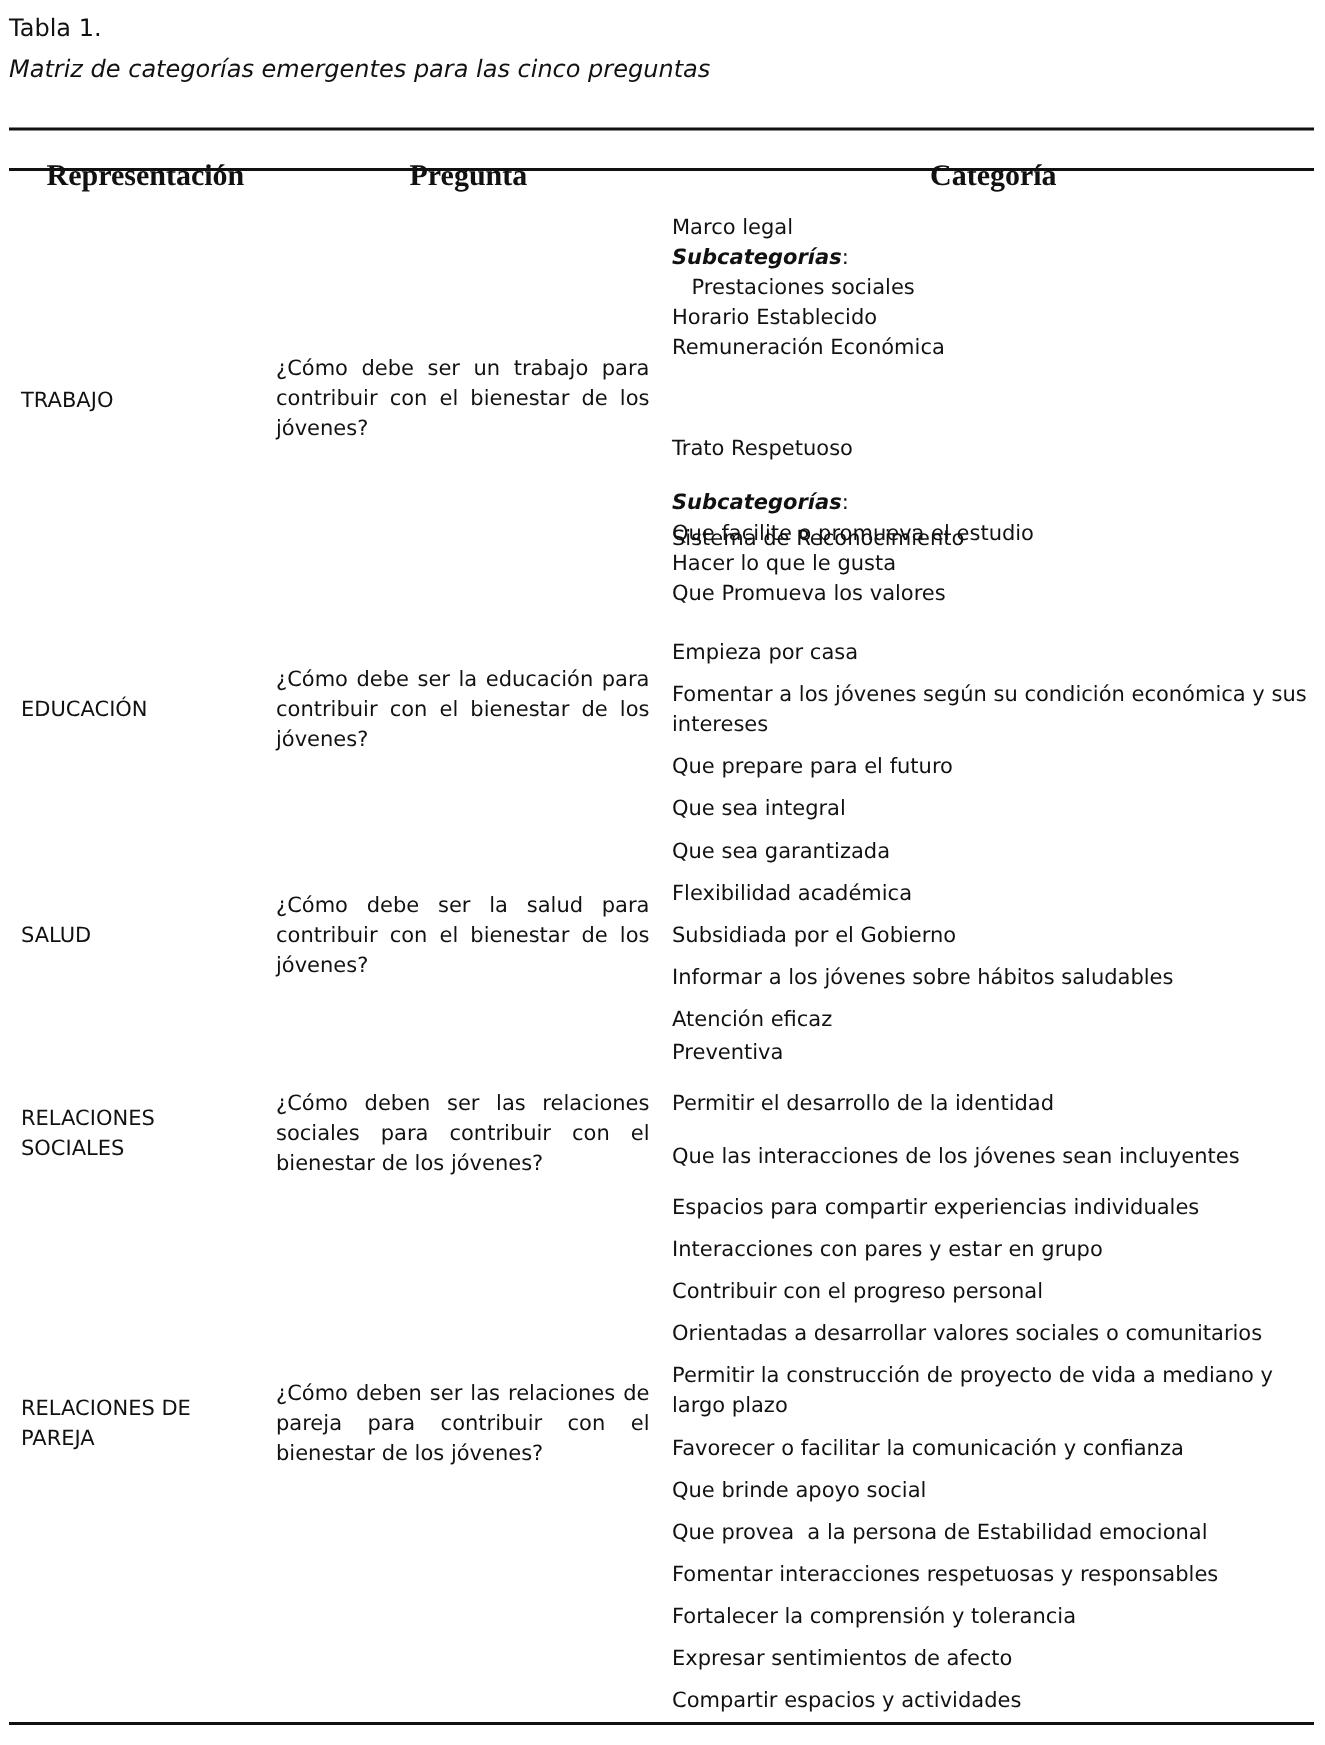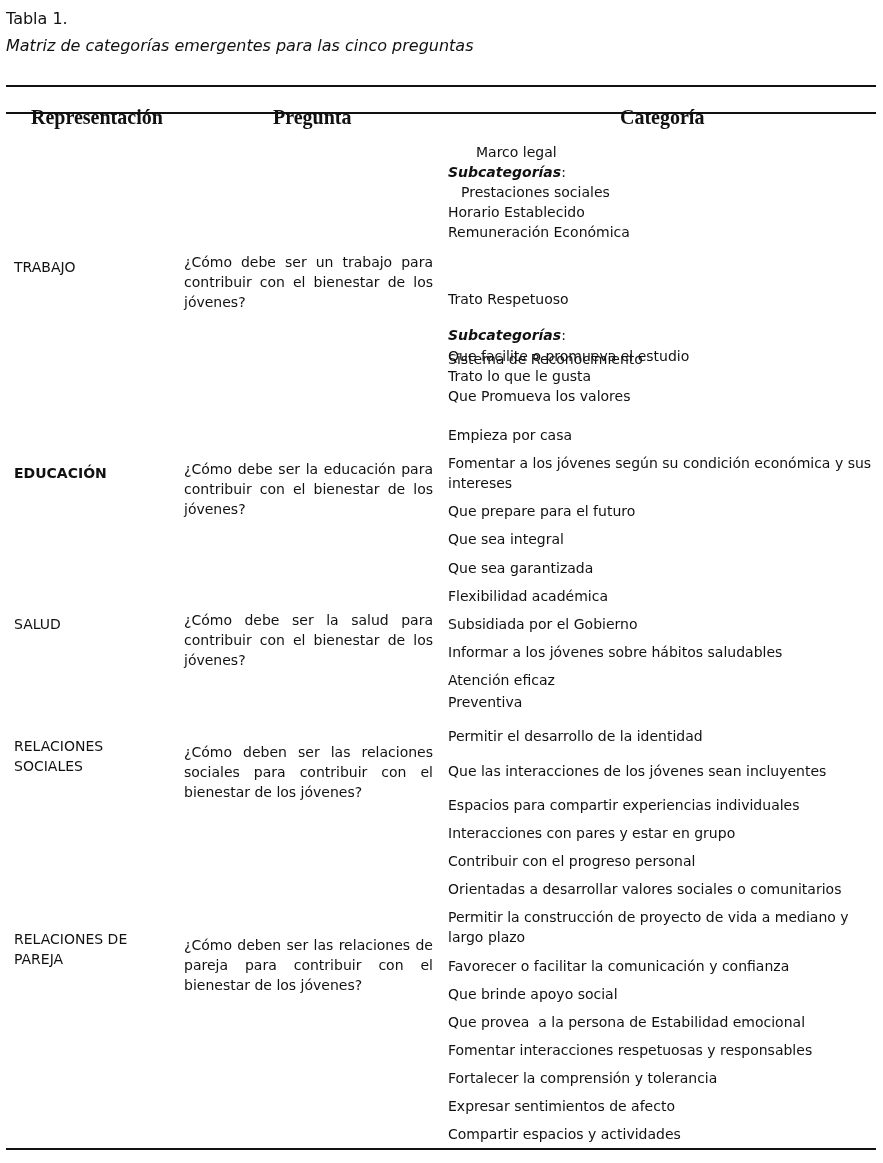--- a/index.html
+++ b/index.html
@@ -5,60 +5,60 @@
   html, body { margin: 0; padding: 0; background: #ffffff; }
   body { width: 883px; height: 1163px; position: relative; overflow: hidden;
          font-family: "DejaVu Sans", sans-serif; color: #111111; }
   .abs { position: absolute; white-space: nowrap; }
   .title { left: 6px; top: 9px; font-size: 16px; }
   .subtitle { left: 6px; top: 36px; font-size: 16px; font-style: italic; }
   .rule { position: absolute; left: 6px; width: 870px; height: 1.5px; background: #111; }
   .hdr { top: 106px; font-size: 20px; font-weight: bold; font-family: Liberation Serif, serif; }
   .cell { font-size: 14px; line-height: 20px; }
   .rep { left: 14px; }
-  .q { left: 184px; width: 249px; white-space: normal; text-align: justify; text-align-last: left; margin-top: 16px; }
+  .q { left: 184px; width: 249px; white-space: normal; text-align: justify; text-align-last: left; }
   .cat { left: 448px; font-size: 14px; line-height: 20px; }
   .cat.wrap { width: 425px; white-space: normal; }
   .it { font-style: italic; font-weight: bold; }
 </style>
 </head>
 <body>
 
 <div class="abs title">Tabla 1.</div>
 <div class="abs subtitle">Matriz de categorías emergentes para las cinco preguntas</div>
 
 <div class="rule" style="top:85px;"></div>
 <div class="abs hdr" style="left:31px;">Representación</div>
 <div class="abs hdr" style="left:273px;">Pregunta</div>
 <div class="abs hdr" style="left:620px;">Categoría</div>
 <div class="rule" style="top:112px;"></div>
 
 <div class="abs cell rep" style="top:257px;">TRABAJO</div>
-<div class="abs cell rep" style="top:463px;font-weight:bold;">EDUCACIÓN</div>
+<div class="abs cell rep" style="top:463px;">EDUCACIÓN</div>
 <div class="abs cell rep" style="top:614px;">SALUD</div>
 <div class="abs cell rep" style="top:736px; width:130px; white-space:normal;">RELACIONES SOCIALES</div>
 <div class="abs cell rep" style="top:929px; width:130px; white-space:normal;">RELACIONES DE PAREJA</div>
 
 <div class="abs cell q" style="top:236px;">¿Cómo debe ser un trabajo para contribuir con el bienestar de los jóvenes?</div>
 <div class="abs cell q" style="top:443px;">¿Cómo debe ser la educación para contribuir con el bienestar de los jóvenes?</div>
 <div class="abs cell q" style="top:594px;">¿Cómo debe ser la salud para contribuir con el bienestar de los jóvenes?</div>
 <div class="abs cell q" style="top:726px;">¿Cómo deben ser las relaciones sociales para contribuir con el bienestar de los jóvenes?</div>
 <div class="abs cell q" style="top:919px;">¿Cómo deben ser las relaciones de pareja para contribuir con el bienestar de los jóvenes?</div>
 
-<div class="abs cat" style="top:142px;margin-left:28px;">Marco legal</div>
+<div class="abs cat" style="top:142px;">Marco legal</div>
 <div class="abs cat" style="top:162px;"><span class="it">Subcategorías</span>:</div>
 <div class="abs cat" style="top:182px;margin-left:13px;">Prestaciones sociales</div>
 <div class="abs cat" style="top:202px;">Horario Establecido</div>
 <div class="abs cat" style="top:222px;">Remuneración Económica</div>
 <div class="abs cat" style="top:242px;margin-top:47px;">Trato Respetuoso</div>
 
 <div class="abs cat" style="top:305px;margin-top:44px;">Sistema de Reconocimiento</div>
 <div class="abs cat" style="top:325px;"><span class="it">Subcategorías</span>:</div>
 <div class="abs cat" style="top:346px;">Que facilite o promueva el estudio</div>
-<div class="abs cat" style="top:366px;">Trato lo que le gusta</div>
+<div class="abs cat" style="top:366px;">Hacer lo que le gusta</div>
 <div class="abs cat" style="top:386px;">Que Promueva los valores</div>
 
 <div class="abs cat" style="top:425px;">Empieza por casa</div>
 <div class="abs cat wrap" style="top:453px;">Fomentar a los jóvenes según su condición económica y sus intereses</div>
 <div class="abs cat" style="top:501px;">Que prepare para el futuro</div>
 <div class="abs cat" style="top:529px;">Que sea integral</div>
 <div class="abs cat" style="top:558px;">Que sea garantizada</div>
 <div class="abs cat" style="top:586px;">Flexibilidad académica</div>
 <div class="abs cat" style="top:614px;">Subsidiada por el Gobierno</div>
 <div class="abs cat" style="top:642px;">Informar a los jóvenes sobre hábitos saludables</div>

